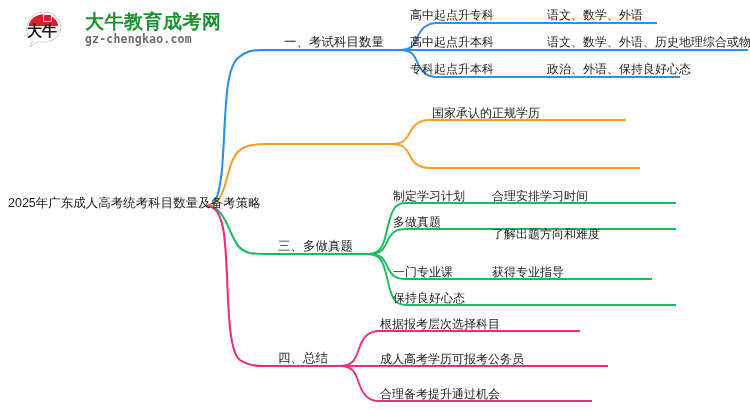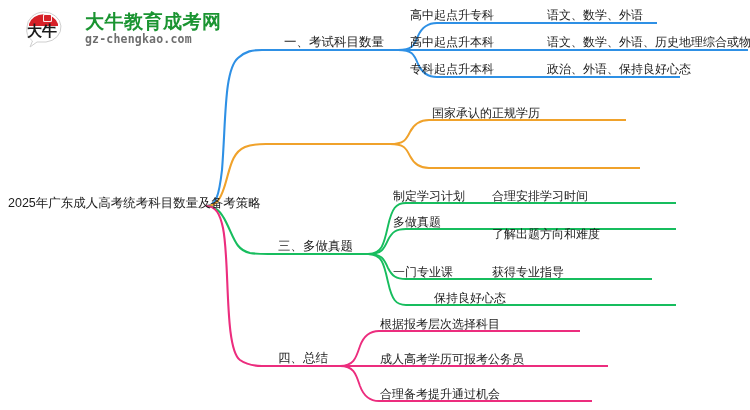--- a/index.html
+++ b/index.html
@@ -163,21 +163,21 @@
 
   <div class="node node-leaf" style="left:393px; top:190px;">制定学习计划</div>
   <div class="node node-leaf2" style="left:492px; top:190px;">合理安排学习时间</div>
 
   <div class="node node-leaf" style="left:393px; top:216px;">多做真题</div>
   <div class="node node-leaf2" style="left:492px; top:228px;">了解出题方向和难度</div>
 
   <div class="node node-leaf" style="left:393px; top:266px;">一门专业课</div>
   <div class="node node-leaf2" style="left:492px; top:266px;">获得专业指导</div>
 
-  <div class="node node-leaf" style="left:393px; top:292px;padding-left:41px;">保持良好心态</div>
+  <div class="node node-leaf" style="left:393px; top:292px;">保持良好心态</div>
 
   <div class="node node-branch" style="left:278px; top:352px;">四、总结</div>
 
   <div class="node node-leaf" style="left:380px; top:318px;">根据报考层次选择科目</div>
   <div class="node node-leaf" style="left:380px; top:353px;">成人高考学历可报考公务员</div>
   <div class="node node-leaf" style="left:380px; top:388px;">合理备考提升通过机会</div>
 
 </div>
 
 </body></html>

